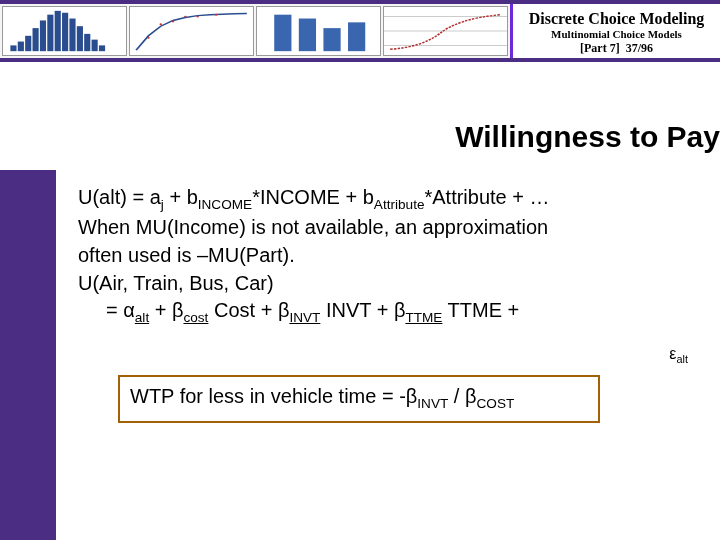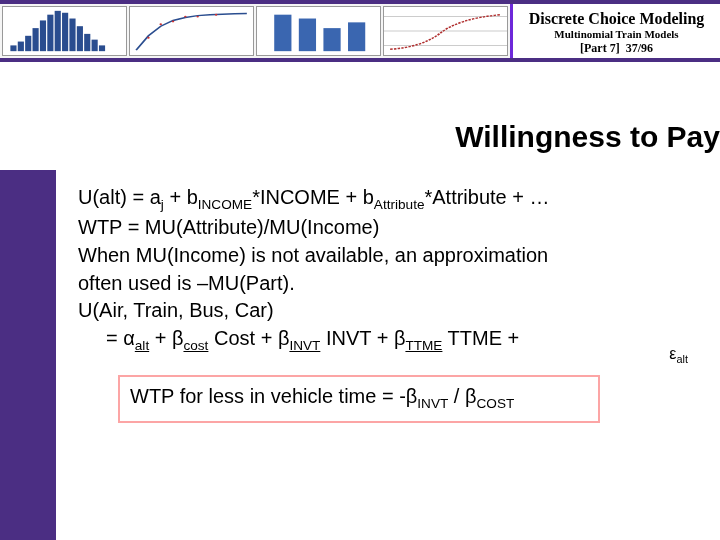--- a/index.html
+++ b/index.html
@@ -101,21 +101,21 @@
     position: absolute;
     right: 32px;
     top: 345px;
     font-size: 16px;
   }
   .wtp-box {
     position: absolute;
     left: 118px;
     top: 375px;
     width: 482px;
-    border: 2px solid #fca5a5;
+    border: 2px solid #a16207;
     background: #fff;
     padding: 6px 10px 8px 10px;
     font-size: 20px;
     line-height: 1.35;
   }
   .wtp-box .row { white-space: nowrap; }
 </style>
 </head>
 <body>
 
@@ -161,36 +161,35 @@
       <svg viewBox="0 0 100 50" preserveAspectRatio="none">
         <line x1="0" y1="40" x2="100" y2="40" stroke="#ccc"></line>
           <line x1="0" y1="25" x2="100" y2="25" stroke="#ccc"></line>
           <line x1="0" y1="10" x2="100" y2="10" stroke="#ccc"></line>
         <path d="M5,44 Q30,42 45,28 Q60,12 95,8" fill="none" stroke="#b03030" stroke-width="1.5" stroke-dasharray="2 1"></path>
       </svg>
     </div>
   </div>
   <div class="header-titlebox">
     <div class="htitle">Discrete Choice Modeling</div>
-    <div class="hsub">Multinomial Train Models</div>
+    <div class="hsub">Multinomial Choice Models</div>
     <div class="hpart">
       <span>[Part 7]</span>&nbsp;&nbsp;<span>37/96</span>
     </div>
   </div>
 </div>
 
 <div class="left-stripe"></div>
 
 <div class="slide-title">Willingness to Pay</div>
 
 <div class="content">
   <div class="line">
     <span>U(alt) = a</span><span class="sub">j</span><span> + b</span><span class="sub">INCOME</span><span>*INCOME + b</span><span class="sub">Attribute</span><span>*Attribute + …</span>
   </div>
-  <div class="line">WTP = MU(Attribute)/MU(Income)</div>
   <div class="line">When MU(Income) is not available, an approximation</div>
   <div class="line">often used is –MU(Part).</div>
   <div class="line">U(Air, Train, Bus, Car)</div>
   <div class="line indent1">
     <span>=  α</span><span class="sub" style="text-decoration:underline">alt</span><span>  + β</span><span class="sub" style="text-decoration:underline">cost</span><span> Cost + β</span><span class="sub" style="text-decoration:underline">INVT</span><span> INVT  + β</span><span class="sub" style="text-decoration:underline">TTME</span><span> TTME + </span>
   </div>
 </div>
 
 <div class="eps">
   <span>ε</span><span class="sub">alt</span>

